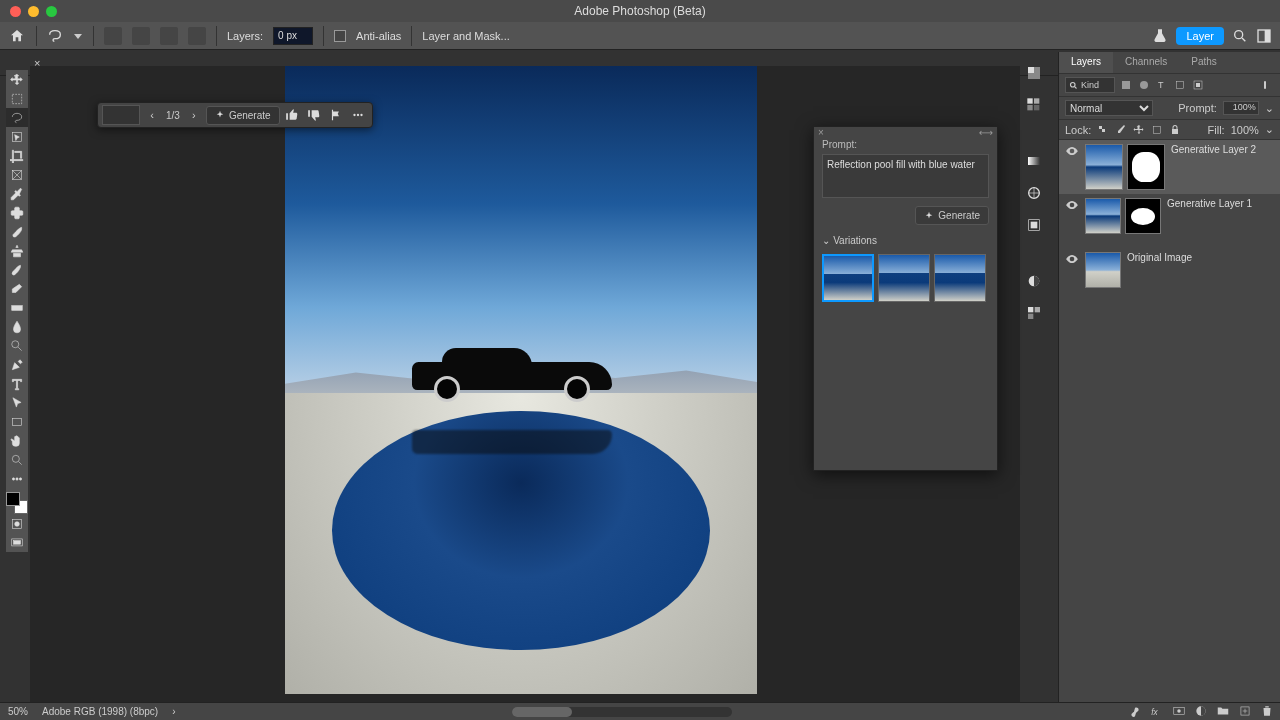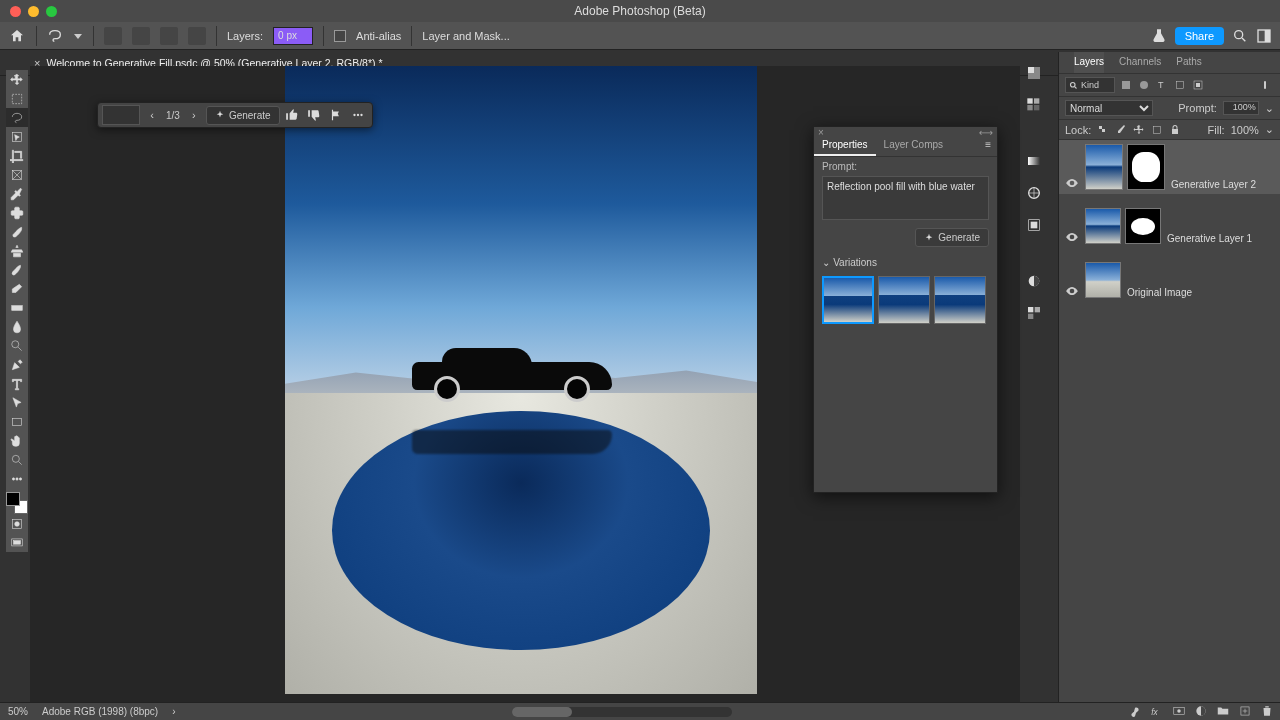--- a/index.html
+++ b/index.html
@@ -11,21 +11,21 @@
 .tl { width:11px; height:11px; border-radius:50%; }
 .tl.red { background:#ff5f57; } .tl.yellow { background:#febc2e; } .tl.green { background:#28c840; }
 .titlebar-title { position:absolute; left:50%; transform:translateX(-50%); color:#ddd; font-size:12px; }
 
 
 .optbar { height:28px; background:#535353; display:flex; align-items:center; padding:0 8px; gap:10px; border-bottom:1px solid #222; }
 .optbar .home { width:18px; height:18px; display:flex; align-items:center; justify-content:center; }
 .optbar .divider { width:1px; height:20px; background:#333; }
 .optbar .icon-btn { width:18px; height:18px; background:#454545; border-radius:2px; cursor:pointer; }
 .optbar .label { color:#ddd; }
-.optbar input.feather { width:40px; height:18px; background:#8b5cf6; border:1px solid #222; color:#ddd; padding:0 4px; font-size:10px; }
+.optbar input.feather { width:40px; height:18px; background:#0f172a; border:1px solid #222; color:#ddd; padding:0 4px; font-size:10px; }
 .optbar .checkbox { width:12px; height:12px; border:1px solid #999; background:#444; }
 .optbar .spacer { flex:1; }
 .optbar .share { background:#0d99ff; color:#fff; padding:3px 10px; border-radius:4px; cursor:pointer; font-size:11px; }
 .right-icons { display:flex; gap:8px; align-items:center; }
 .right-icons .ri { width:16px; height:16px; cursor:pointer; }
 
 
 .tabbar { height:26px; background:#323232; display:flex; align-items:center; padding-left:34px; border-bottom:1px solid #222; }
 .tabbar .x { margin-right:6px; color:#ccc; cursor:pointer; }
 .tabbar .doctab { color:#eee; font-size:10.5px; }
@@ -82,32 +82,32 @@
 .prop-panel .filler { height:160px; }
 
 
 .rdock { position:absolute; right:234px; top:52px; width:24px; display:flex; flex-direction:column; gap:14px; padding-top:12px; align-items:center; }
 .rdock .rd { width:18px; height:18px; cursor:pointer; display:flex; align-items:center; justify-content:center; }
 .rdock .gap { height:10px; }
 
 
 .right-panel { position:absolute; right:0; top:52px; width:222px; bottom:18px; background:#454545; border-left:1px solid #222; display:flex; flex-direction:column; }
 .right-panel .rtabs { display:flex; border-bottom:1px solid #333; height:22px; }
-.right-panel .rtabs .rt { padding:4px 0; cursor:pointer; color:#aaa; font-size:10px;margin-left:15px; }
+.right-panel .rtabs .rt { padding:4px 12px; cursor:pointer; color:#aaa; font-size:10px; }
 .right-panel .rtabs .rt.active { color:#fff; background:#4f4f4f; }
 .right-panel .filter-row { display:flex; align-items:center; gap:4px; padding:3px 6px; border-bottom:1px solid #333; }
 .right-panel .filter-row .kind { width:50px; height:16px; background:#333; border:1px solid #555; font-size:9px; padding:0 3px; display:flex; align-items:center; gap:3px;}
 .right-panel .filter-row .fi { width:14px; height:14px; cursor:pointer; display:flex; align-items:center; justify-content:center; }
 .right-panel .blend-row { display:flex; align-items:center; gap:6px; padding:3px 6px; border-bottom:1px solid #333; }
 .right-panel .blend-row select { background:#333; border:1px solid #555; color:#ddd; font-size:10px; height:16px; width:88px; }
 .right-panel .blend-row .pct { width:36px; height:14px; background:#333; border:1px solid #555; font-size:9px; text-align:right; padding-right:2px; }
 .right-panel .lock-row { display:flex; align-items:center; gap:6px; padding:3px 6px; border-bottom:1px solid #333; }
 .right-panel .lock-row .li { width:12px; height:12px; cursor:pointer; }
 .right-panel .layers-list { flex:1; overflow:auto; }
-.right-panel .layer { display:flex; align-items:flex-end; padding:4px 6px; gap:6px; cursor:pointer; min-height:54px; }
+.right-panel .layer { display:flex; align-items:flex-start; padding:4px 6px; gap:6px; cursor:pointer; min-height:54px; }
 .right-panel .layer.sel { background:#5a5a5a; }
 .right-panel .layer .eye { width:14px; height:14px; cursor:pointer; }
 .right-panel .layer .thumbs { display:flex; gap:4px; }
 .right-panel .layer .thumb { width:38px; height:46px; border:1px solid #777; background:linear-gradient(#1a5aaa 0%, #8ab0d8 45%, #0a3a7a 50%, #d0d0c8 100%); position:relative; }
 .right-panel .layer .thumb.small { height:36px; width:36px; }
 .right-panel .layer .mask { width:38px; height:46px; border:1px solid #777; background:#000; position:relative; display:flex; align-items:center; justify-content:center; }
 .right-panel .layer .mask.small { height:36px; width:36px; }
 .right-panel .layer .mask .blob { width:70%; height:50%; background:#fff; border-radius:50%; }
 .right-panel .layer .lname { font-size:10px; color:#ddd; }
 .right-panel .layer .thumb.orig { background:linear-gradient(#1a5aaa 0%, #8ab0d8 50%, #d0d0c8 55%, #b0b0a8 100%); }
@@ -159,35 +159,34 @@
   <div class="divider"></div>
   <div class="checkbox"></div>
   <span class="label">Anti-alias</span>
   <div class="divider"></div>
   <span class="label" style="cursor:pointer">Layer and Mask...</span>
   <div class="spacer"></div>
   <div class="right-icons">
     <svg class="ri" viewBox="0 0 24 24">
         <path fill="#ddd" d="M9 2v6l-5 9c-1 2 0 4 2 4h12c2 0 3-2 2-4l-5-9V2h-6z"></path>
       </svg>
-    <div class="share">Share</div>
+    <div class="share">Layer</div>
     <svg class="ri" viewBox="0 0 24 24">
         <circle cx="10" cy="10" r="6" fill="none" stroke="#ddd" stroke-width="2"></circle>
         <path stroke="#ddd" stroke-width="2" d="M15 15l5 5"></path>
       </svg>
     <svg class="ri" viewBox="0 0 24 24">
         <rect x="3" y="3" width="18" height="18" fill="none" stroke="#ddd" stroke-width="2"></rect>
         <rect x="13" y="3" width="8" height="18" fill="#ddd"></rect>
       </svg>
   </div>
 </div>
 
 <div class="tabbar">
   <span class="x">×</span>
-  <span class="doctab">Welcome to Generative Fill.psdc @ 50% (Generative Layer 2, RGB/8*) *</span>
 </div>
 
 <div class="left-tools">
   <div class="tool">
       <svg viewBox="0 0 24 24">
         <path d="M12 2l3 3h-2v5h5V8l3 3-3 3v-2h-5v5h2l-3 3-3-3h2v-5H4v2l-3-3 3-3v2h5V5H7z"></path>
       </svg>
     </div>
   <div class="tool">
       <svg viewBox="0 0 24 24">
@@ -371,26 +370,20 @@
         <circle fill="#ddd" cx="18" cy="12" r="2"></circle>
       </svg>
     </div>
 </div>
 
 <div class="prop-panel">
   <div class="ph">
       <span>×</span>
       <span>⟷</span>
     </div>
-  <div class="tabs">
-    <div class="ptab active">Properties</div>
-    <div class="ptab">Layer Comps</div>
-    <span style="flex:1"></span>
-      <span style="padding:4px 6px;cursor:pointer">≡</span>
-  </div>
   <div class="section">
     <div class="plabel">Prompt:</div>
     <textarea style="">Reflection pool fill with blue water</textarea>
     <div class="gen-btn2">
       <svg width="10" height="10" viewBox="0 0 24 24">
           <path fill="#ddd" d="M12 2l2 6 6 2-6 2-2 6-2-6-6-2 6-2z"></path>
         </svg>
       <span>Generate</span>
     </div>
   </div>

